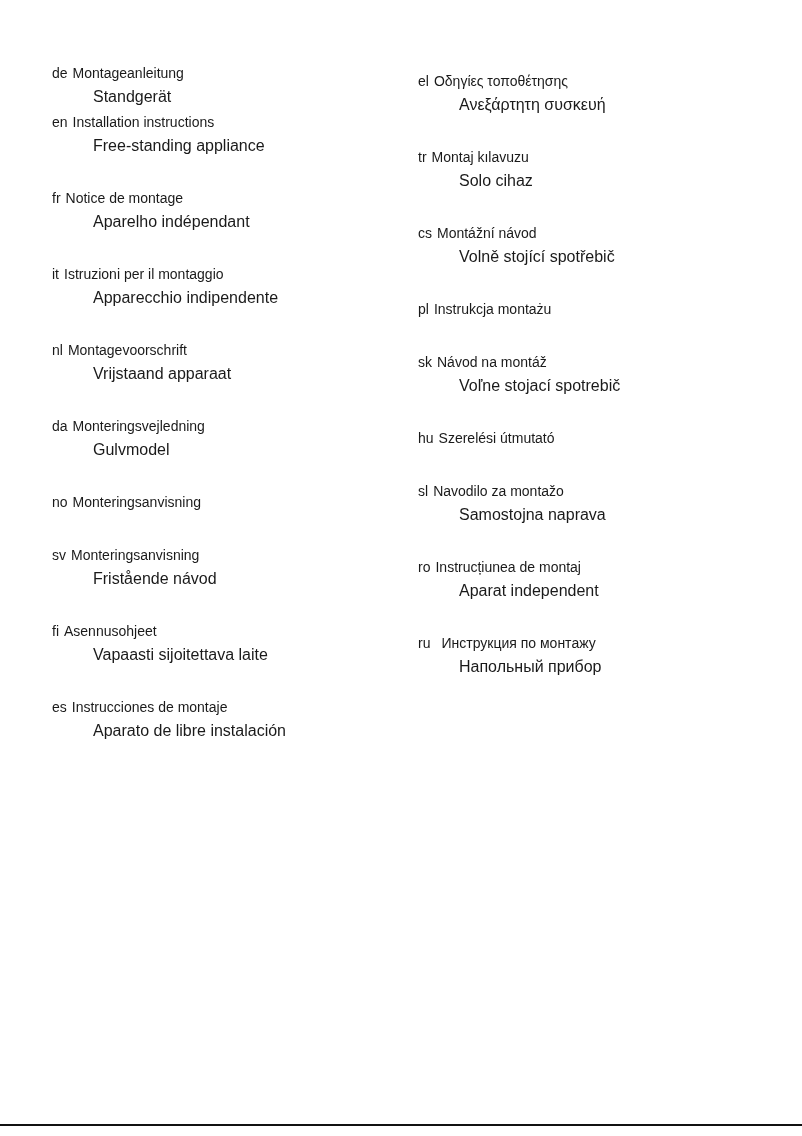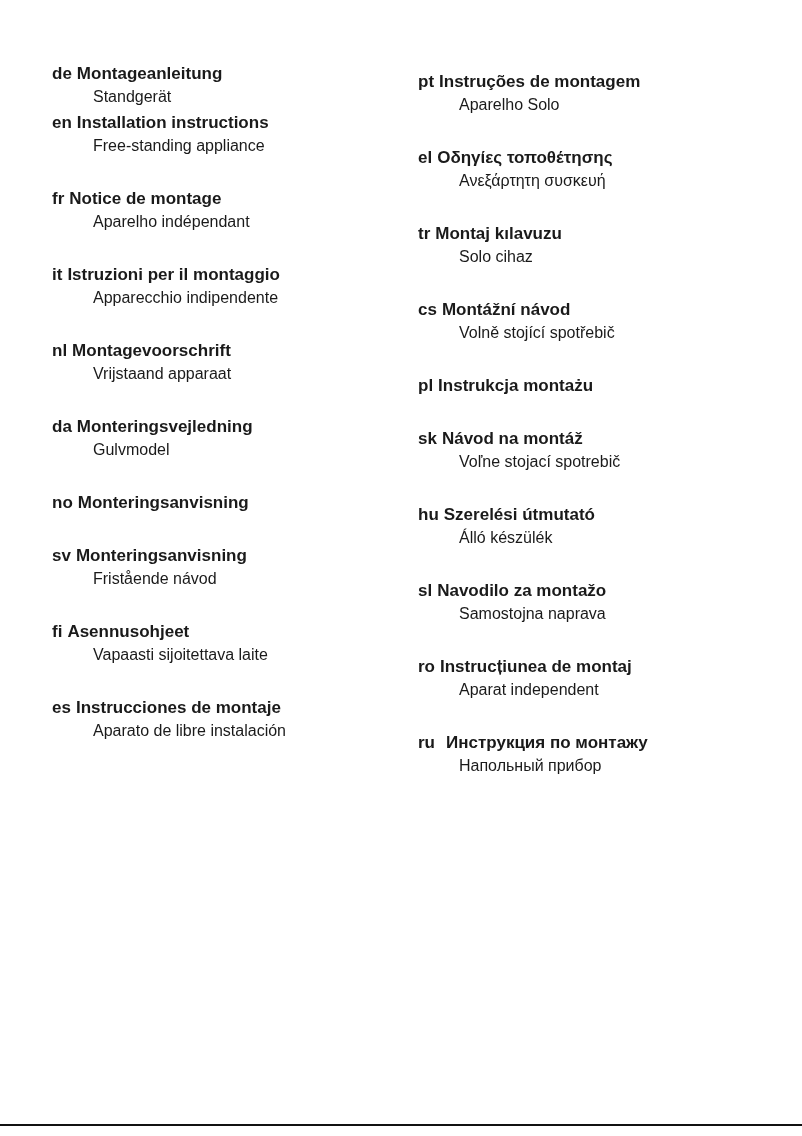--- a/index.html
+++ b/index.html
@@ -9,21 +9,21 @@
     background: #ffffff;
     font-family: "Liberation Sans", "DejaVu Sans", sans-serif;
     color: #1a1a1a;
   }
   .page { position: relative; width: 802px; height: 1136px; background: #ffffff; overflow: hidden; }
   .col { position: absolute; }
   .col-left  { left: 52px;  top: 62px; width: 350px; }
   .col-right { left: 418px; top: 70px; width: 360px; }
   .entry { margin-bottom: 30px; }
   .entry.tight { margin-bottom: 3px; }
-  .title-line { font-size: 17px; font-weight: bold; line-height: 23px; white-space: nowrap; }
+  .title-line { font-size: 14px; font-weight: normal; line-height: 23px; white-space: nowrap; }
   .code { margin-right: 5px; }
   .gap-wide .code { margin-right: 11px; }
   .subtitle { font-size: 16px; line-height: 23px; padding-left: 41px; white-space: nowrap; }
   .bottom-rule { position: absolute; left: 0; right: 0; top: 1124px; height: 2px; background: #111111; }
 </style>
 </head>
 <body>
 
 <div class="page">
 
@@ -75,24 +75,20 @@
 
     <div class="entry">
       <div class="title-line"><span class="code">es</span><span>Instrucciones de montaje</span></div>
       <div class="subtitle">Aparato de libre instalación</div>
     </div>
 
   </div>
 
   <div class="col col-right">
 
-    <div class="entry">
-      <div class="title-line"><span class="code">pt</span><span>Instruções de montagem</span></div>
-      <div class="subtitle">Aparelho Solo</div>
-    </div>
 
     <div class="entry">
       <div class="title-line"><span class="code">el</span><span>Οδηγίες τοποθέτησης</span></div>
       <div class="subtitle">Ανεξάρτητη συσκευή</div>
     </div>
 
     <div class="entry">
       <div class="title-line"><span class="code">tr</span><span>Montaj kılavuzu</span></div>
       <div class="subtitle">Solo cihaz</div>
     </div>
@@ -106,21 +102,20 @@
       <div class="title-line"><span class="code">pl</span><span>Instrukcja montażu</span></div>
     </div>
 
     <div class="entry">
       <div class="title-line"><span class="code">sk</span><span>Návod na montáž</span></div>
       <div class="subtitle">Voľne stojací spotrebič</div>
     </div>
 
     <div class="entry">
       <div class="title-line"><span class="code">hu</span><span>Szerelési útmutató</span></div>
-      <div class="subtitle">Álló készülék</div>
     </div>
 
     <div class="entry">
       <div class="title-line"><span class="code">sl</span><span>Navodilo za montažo</span></div>
       <div class="subtitle">Samostojna naprava</div>
     </div>
 
     <div class="entry">
       <div class="title-line"><span class="code">ro</span><span>Instrucțiunea de montaj</span></div>
       <div class="subtitle">Aparat independent</div>

